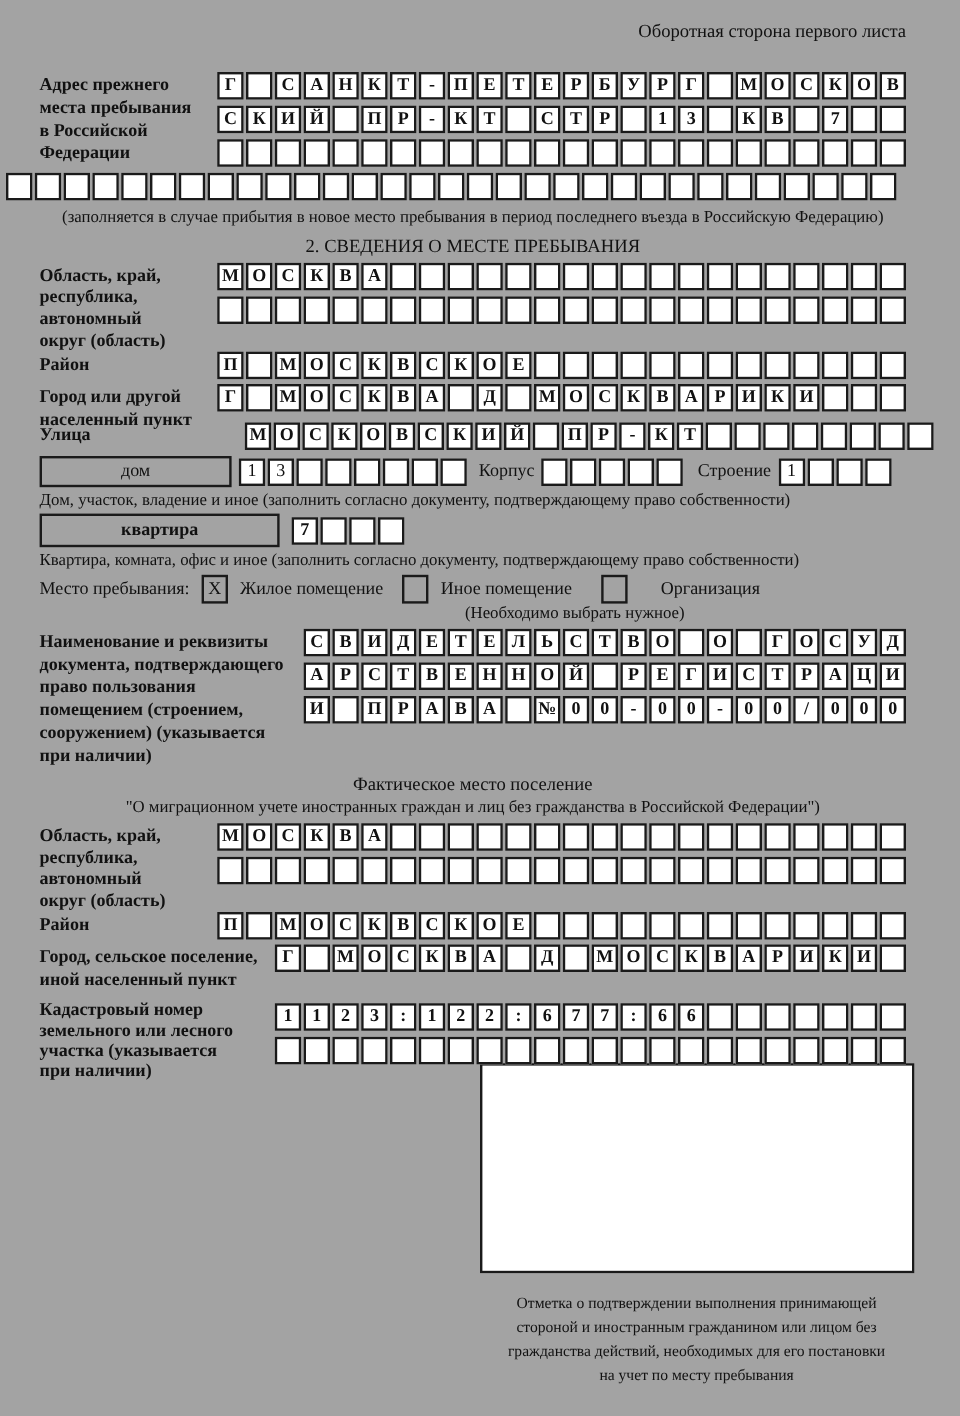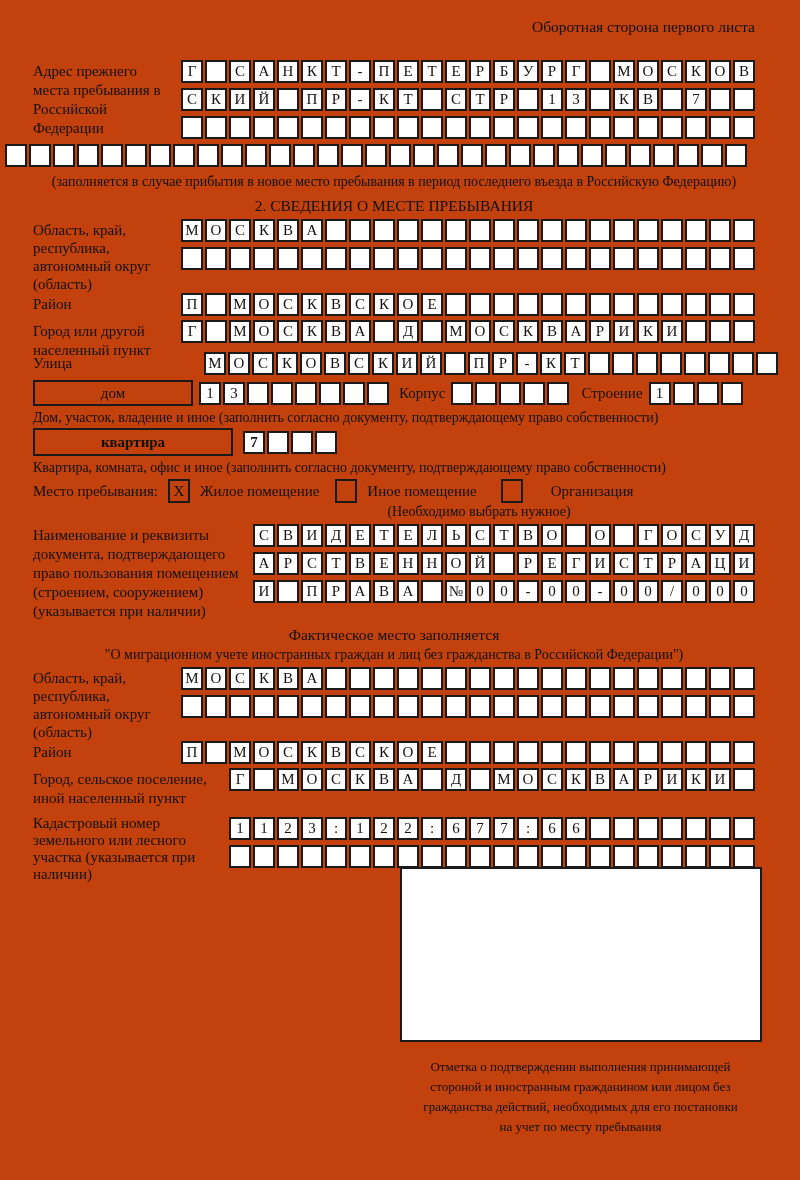--- a/index.html
+++ b/index.html
@@ -1,22 +1,22 @@
 <!DOCTYPE html>
 <html><head>
 <meta charset="utf-8">
 <style>
   * { box-sizing: border-box; }
   html,body { margin:0; padding:0; background:#fff; }
   body { color:#111; font-family:"Liberation Serif","DejaVu Serif",serif; }
-  .page { width:800px; height:1180px; padding:0 45px 0 33px; position:relative; overflow:hidden; background:#c2410c; }
+  .page { width:800px; height:1180px; padding:0 45px 0 33px; position:relative; overflow:hidden; background:#a3a3a3; }
 
   .header-note { text-align:right; font-size:15.5px; margin-top:17px; line-height:20px; }
 
-  .form-row { display:flex; align-items:flex-start; }
+  .form-row { display:flex; align-items:flex-start;font-weight:bold; }
   .row-label { font-size:15px; line-height:18px; padding-top:2px; flex:0 0 147px; }
   .rows-col { margin-left:auto; display:flex; flex-direction:column; gap:5px; }
   .cells { display:flex; gap:2px; }
   .cells.right { margin-left:auto; }
   .cell { flex:0 0 22px; width:22px; height:23px; border:2px solid #1a1a1a; display:inline-flex;
           align-items:center; justify-content:center; font-size:15px; line-height:1; background:#fff; }
 
   .full-row { margin-left:-28px; margin-top:5px; }
 
   .caption-center { text-align:center; font-size:14px; line-height:17px; margin-top:6px; }
@@ -465,21 +465,21 @@
           <span class="cell">0</span>
           <span class="cell">0</span>
           <span class="cell">/</span>
           <span class="cell">0</span>
           <span class="cell">0</span>
           <span class="cell">0</span>
         </div>
     </div>
   </div>
 
-  <div class="sec-title fact-title">Фактическое место заполняется</div>
+  <div class="sec-title fact-title">Фактическое место поселение</div>
   <div class="fact-note" style="margin-top:0;">"О миграционном учете иностранных граждан и лиц без гражданства в Российской Федерации")</div>
 
   <div class="form-row oblast-row">
     <div class="row-label">Область, край, республика, автономный округ (область)</div>
     <div class="rows-col">
       <div class="cells">
           <span class="cell">М</span>
           <span class="cell">О</span>
           <span class="cell">С</span>
           <span class="cell">К</span>

